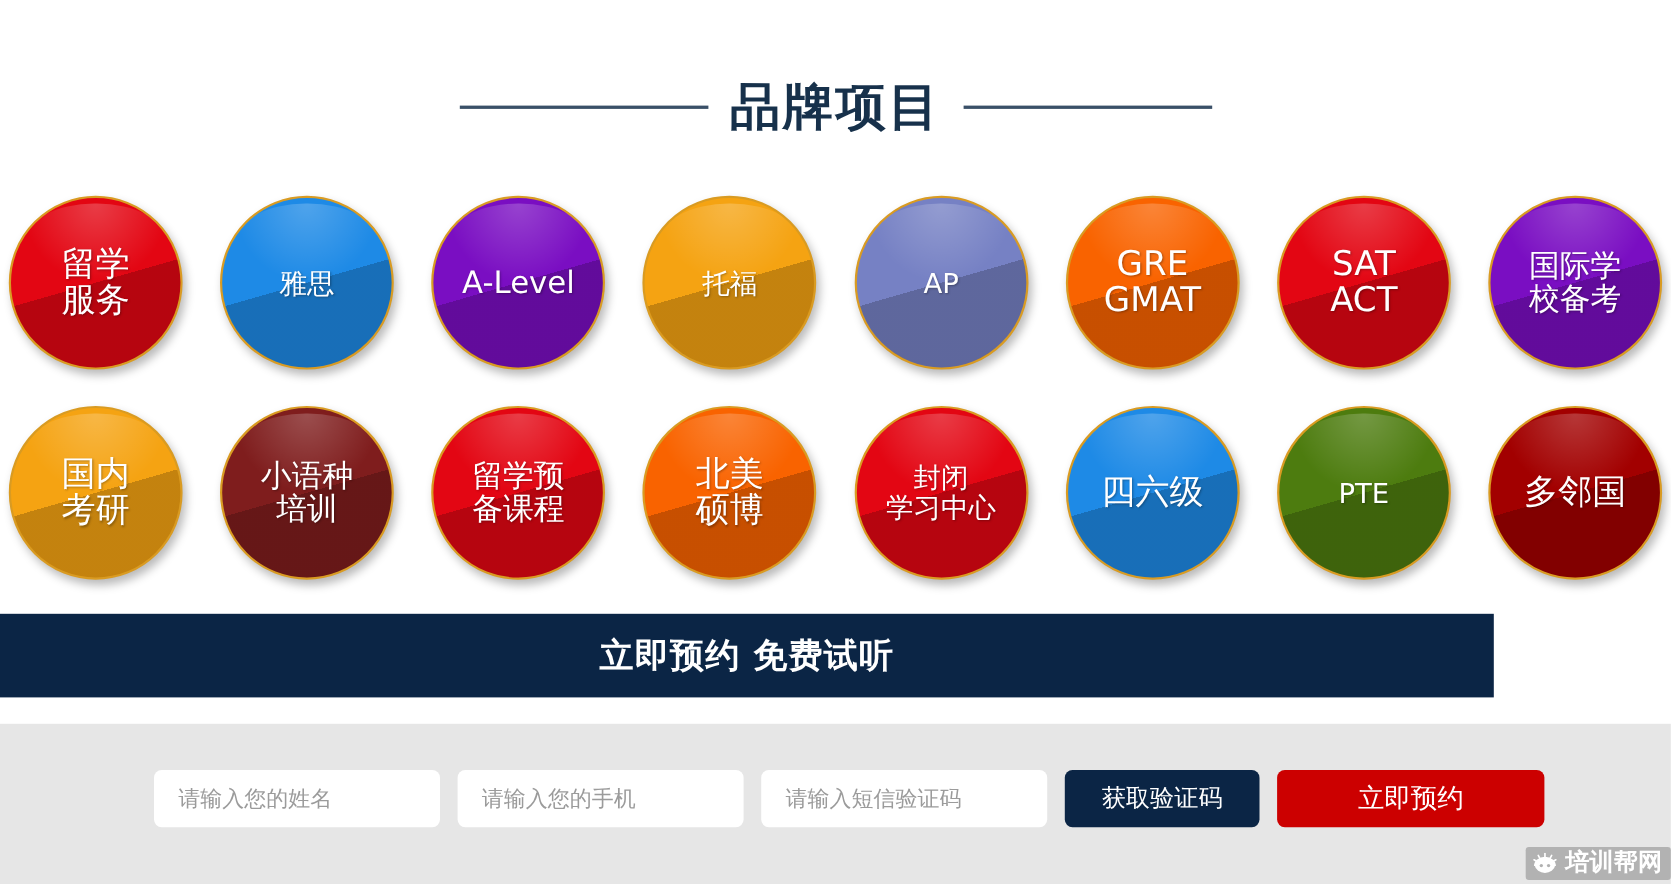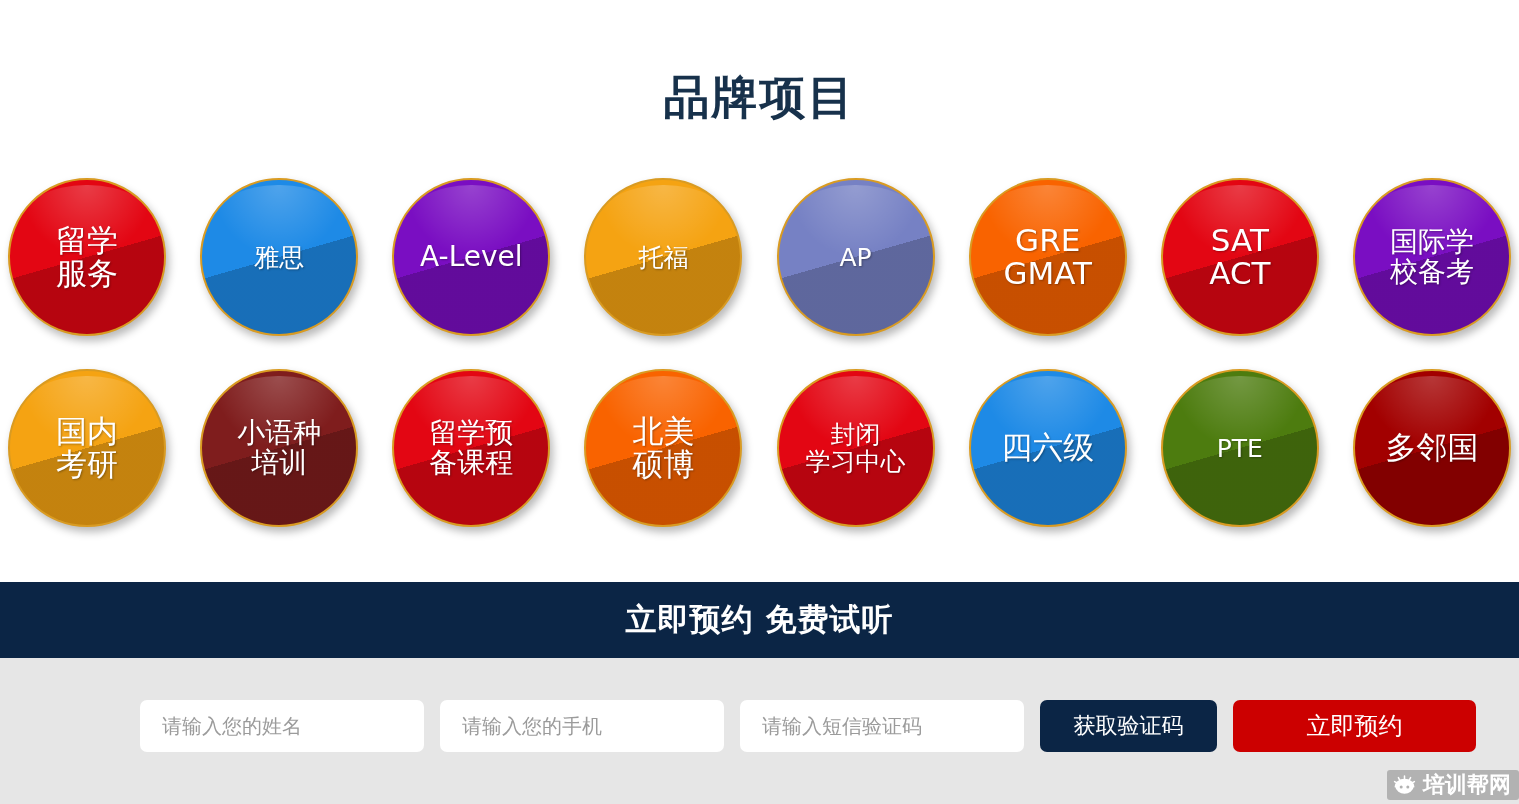--- a/index.html
+++ b/index.html
@@ -7,21 +7,21 @@
     width:1519px; height:804px;
     background:#ffffff;
     font-family:"Liberation Sans", "DejaVu Sans", sans-serif;
     overflow:hidden;
   }
   .page { position:relative; width:1519px; height:804px; background:#fff; }
 
   
   .title-row{
     position:absolute; left:0; top:62px; width:1519px; height:70px;
-    display:flex; align-items:center; justify-content:center; gap:20px;flex-direction:column;
+    display:flex; align-items:center; justify-content:center; gap:20px;
   }
   .title-rule{ width:226px; height:3px; background:#3a5068; }
   .title-text{
     font-size:46px; font-weight:bold; color:#17314b;
     letter-spacing:2px; line-height:1; white-space:nowrap;
     font-family:"DejaVu Sans","Liberation Sans",sans-serif;
   }
 
   
   .grid{
@@ -60,40 +60,40 @@
     text-shadow:1px 1px 2px rgba(0,0,0,0.30);
     font-family:"DejaVu Sans","Liberation Sans",sans-serif;
   }
   .sz-lg{ font-size:25px; }
   .sz-md{ font-size:31px; }
   .sz-sm{ font-size:28px; }
   .sz-xs{ font-size:25px; }
 
   
   .cta-banner{
-    position:absolute; left:0; top:582px; width:1519px; height:76px;
+    position:absolute; left:0; top:558px; width:1358px; height:76px;
     background:#0b2545;
     display:flex; align-items:center; justify-content:center;
   }
   .cta-banner-text{
     color:#fff; font-size:31px; font-weight:bold; letter-spacing:1px;
     font-family:"DejaVu Sans","Liberation Sans",sans-serif;
   }
 
   
   .form-strip{
     position:absolute; left:0; top:658px; width:1519px; height:146px;
     background:#e6e6e6;
   }
   .form-row{
     position:absolute; left:140px; top:42px;
     display:flex; align-items:center; gap:16px;
   }
   .field{
-    width:284px; height:52px; background:#ffffff;
+    width:260px; height:52px; background:#ffffff;
     border:none; border-radius:7px; outline:none;
     padding:0 22px; font-size:20px; color:#3a3a3a;
     font-family:"DejaVu Sans","Liberation Sans",sans-serif;
   }
   .field::placeholder{ color:#9b9b9b; }
   .btn{
     height:52px; border:none; border-radius:7px; cursor:pointer;
     font-size:22px; color:#ffffff; padding:0 23px;
     font-family:"DejaVu Sans","Liberation Sans",sans-serif;
   }

